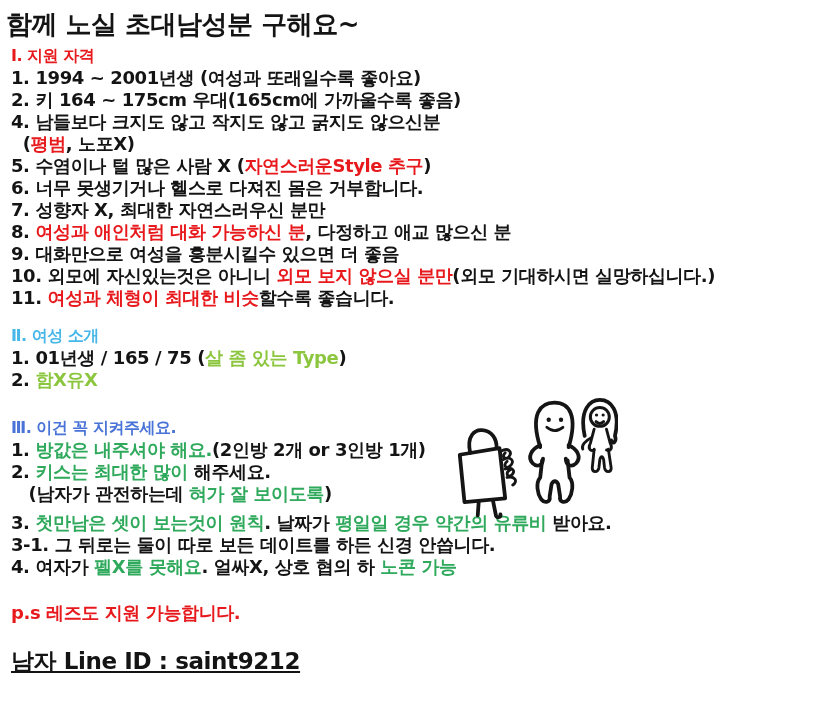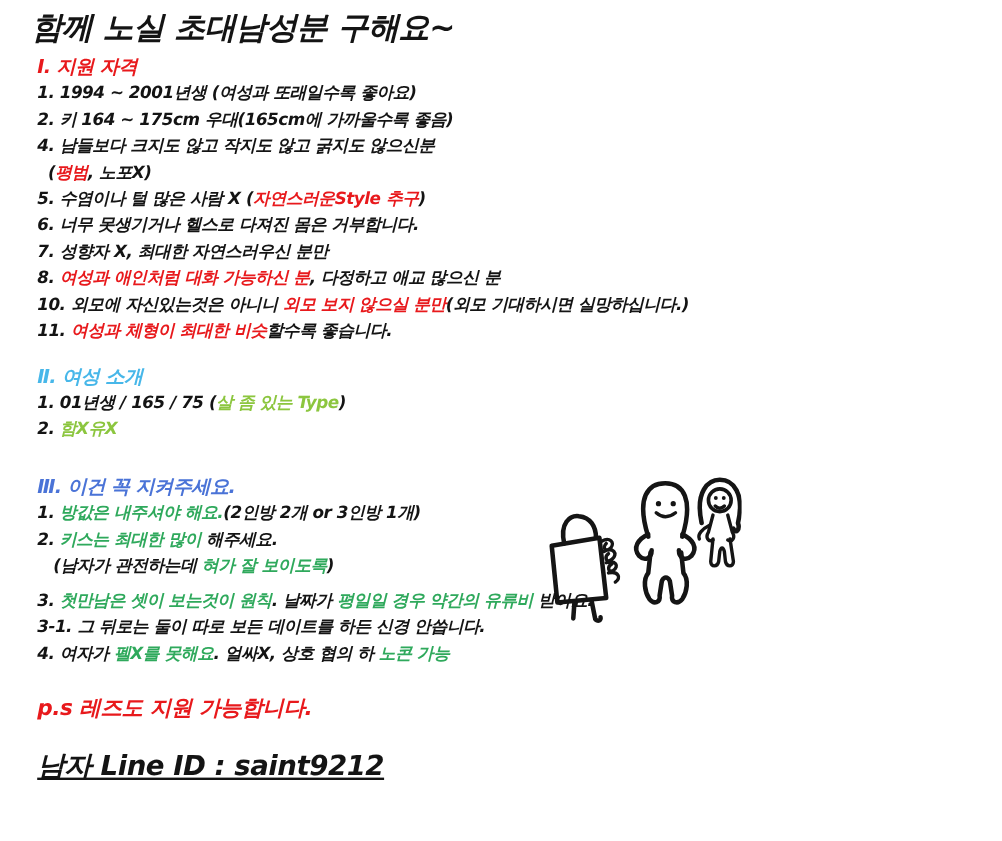--- a/index.html
+++ b/index.html
@@ -1,27 +1,27 @@
 <!DOCTYPE html>
 <html style="--ink: #141414; --red: #e8191c; --cyan: #47b7e9; --blue: #4a73d7; --green: #2fa95c; --lightgreen: #8cc63f;"><head>
 <meta charset="utf-8">
 <style>
   html,body{margin:0;padding:0;background:#ffffff;}
   body{
     width:835px;height:701px;position:relative;overflow:hidden;
     font-family:"DejaVu Sans","Liberation Sans",sans-serif;
     color:var(--ink,#141414);
   }
-  .page{padding:8px 0 0 26px;font-style:italic;}
+  .page{padding:8px 0 0 6px;}
   .title{margin:0 0 5px 0;font-size:26px;line-height:32px;font-weight:700;letter-spacing:-0.5px;}
   .title .xbold{font-weight:900;}
   section{display:block;}
   .sec-h{margin:0 0 0 5px;font-size:16px;line-height:22px;font-weight:800;letter-spacing:-0.5px;}
   .lines{margin-left:5px;}
-  .line{font-size:14px;line-height:22px;font-weight:600;white-space:pre-wrap;letter-spacing:-0.4px;}
+  .line{font-size:18px;line-height:22px;font-weight:600;white-space:pre-wrap;letter-spacing:-0.4px;}
   .line .bold{font-weight:800;}
   #sec2{margin-top:16px;}
   #sec3{margin-top:26px;}
   #sec3 .line:nth-child(4){margin-top:7px;}
   .c-red{color:var(--red,#e8191c);}
   .c-cyan{color:var(--cyan,#47b7e9);}
   .c-blue{color:var(--blue,#4a73d7);}
   .c-green{color:var(--green,#2fa95c);}
   .c-lightgreen{color:var(--lightgreen,#8cc63f);}
   .ps{margin:23px 0 18px 5px;font-size:18px;line-height:24px;font-weight:700;letter-spacing:-0.4px;}
@@ -42,20 +42,21 @@
     <h2 class="sec-h c-red">Ⅰ. 지원 자격</h2>
     <div class="lines">
         <div class="line"><span>1. 1994 ~ 2001년생 (여성과 또래일수록 좋아요)</span></div>
         <div class="line"><span>2. 키 164 ~ 175cm 우대(165cm에 가까울수록 좋음)</span></div>
         <div class="line"><span>4. 남들보다 크지도 않고 작지도 않고 굵지도 않으신분</span></div>
         <div class="line"><span>  (</span><span class="c-red bold">평범</span><span>, 노포X)</span></div>
         <div class="line"><span>5. 수염이나 털 많은 사람 X (</span><span class="c-red bold">자연스러운Style 추구</span><span>)</span></div>
         <div class="line"><span>6. 너무 못생기거나 헬스로 다져진 몸은 거부합니다.</span></div>
         <div class="line"><span>7. 성향자 X, 최대한 자연스러우신 분만</span></div>
         <div class="line"><span>8. </span><span class="c-red bold">여성과 애인처럼 대화 가능하신 분</span><span>, 다정하고 애교 많으신 분</span></div>
+        <div class="line"><span>9. 대화만으로 여성을 흥분시킬수 있으면 더 좋음</span></div>
         <div class="line"><span>10. 외모에 자신있는것은 아니니 </span><span class="c-red bold">외모 보지 않으실 분만</span><span>(외모 기대하시면 실망하십니다.)</span></div>
         <div class="line"><span>11. </span><span class="c-red bold">여성과 체형이 최대한 비슷</span><span>할수록 좋습니다.</span></div>
       </div>
   </section>
 
   <section id="sec2">
     <h2 class="sec-h c-cyan">Ⅱ. 여성 소개</h2>
     <div class="lines">
         <div class="line"><span>1. 01년생 / 165 / 75 (</span><span class="c-lightgreen bold">살 좀 있는 Type</span><span>)</span></div>
         <div class="line"><span>2. </span><span class="c-lightgreen">함X유X</span></div>

